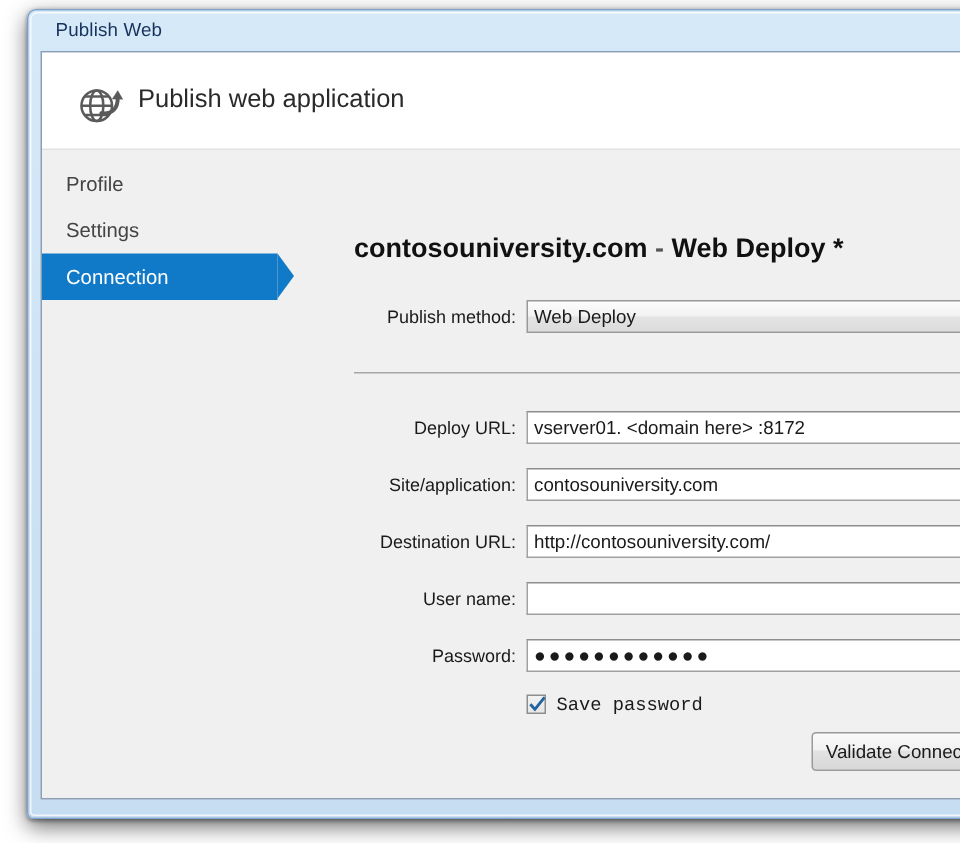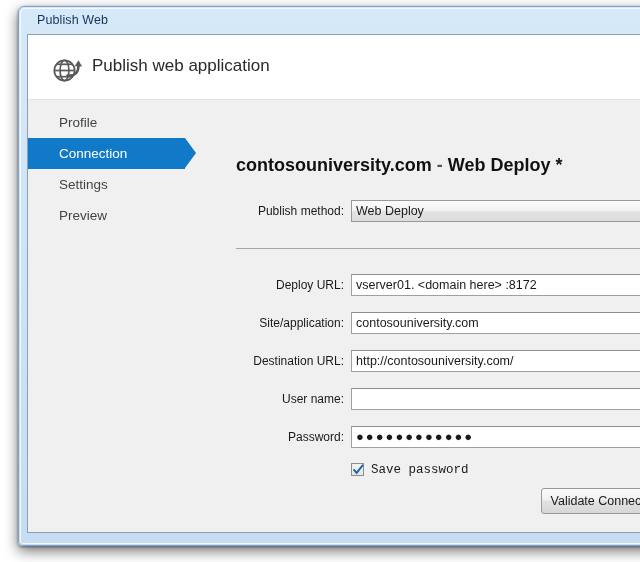--- a/index.html
+++ b/index.html
@@ -101,21 +101,21 @@
     position: absolute;
     left: 0;
     top: 65px;
     width: 190px;
     bottom: 0;
   }
   .nav-item {
     position: relative;
     height: 31px;
     line-height: 31px;
-    padding-left: 31px;
+    padding-left: 16px;
     font-size: 13.5px;
     color: #444444;
     white-space: nowrap;
     cursor: default;
     box-sizing: border-box;
   }
   .nav-item.selected {
     background: #1079c8;
     color: #ffffff;
     width: 157px;
@@ -296,32 +296,29 @@
         <span class="header-title">Publish web application</span>
       </div>
 
       <div class="nav">
         <div class="nav-spacer"></div>
 
         <div class="nav-item">
           <span>Profile</span>
         </div>
 
+        <div class="nav-item">
+          <span>Settings</span>
+        </div>
+
         <div class="nav-item selected">
           <span>Connection</span>
           <span class="nav-arrow"></span>
         </div>
 
-        <div class="nav-item">
-          <span>Settings</span>
-        </div>
-
-        <div class="nav-item">
-          <span>Preview</span>
-        </div>
       </div>
 
       <div class="pane">
 
         <div class="pane-title">
           <span>contosouniversity.com</span><span class="sep"> - </span><span>Web Deploy</span><span class="star"> *</span>
         </div>
 
         <div class="row" style="top:100px; width:100%;">
           <div class="label-col">

